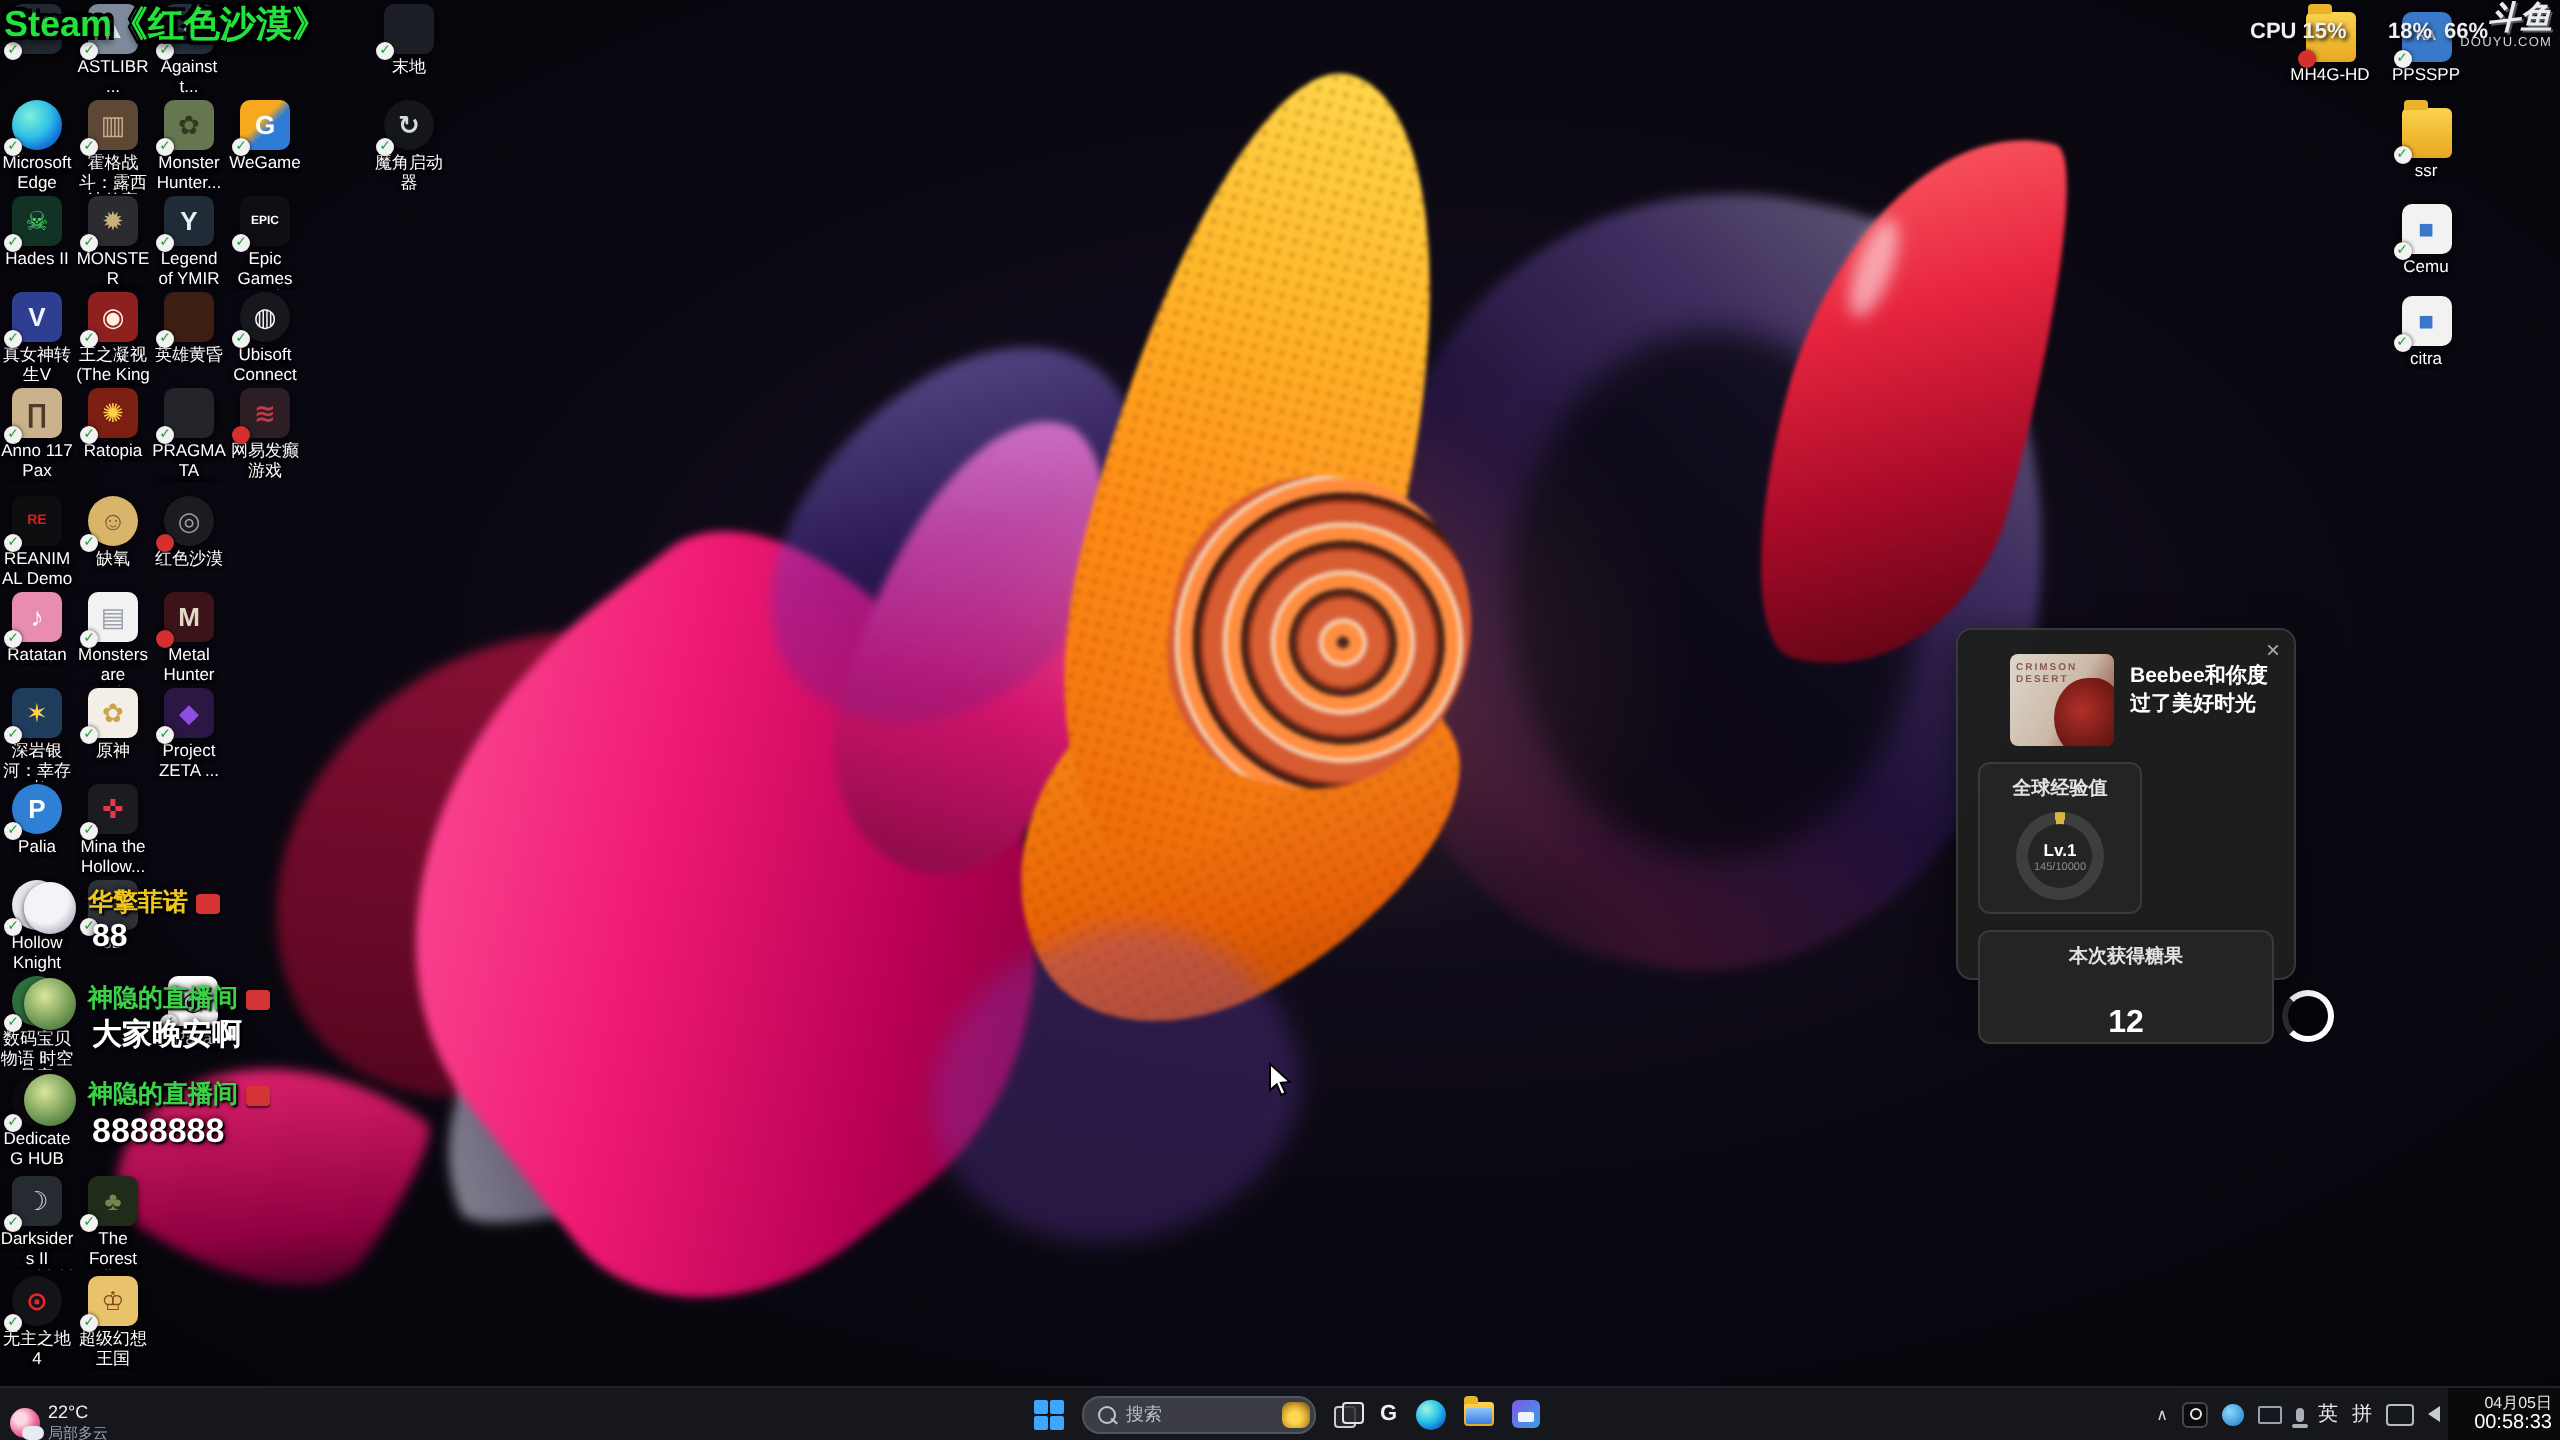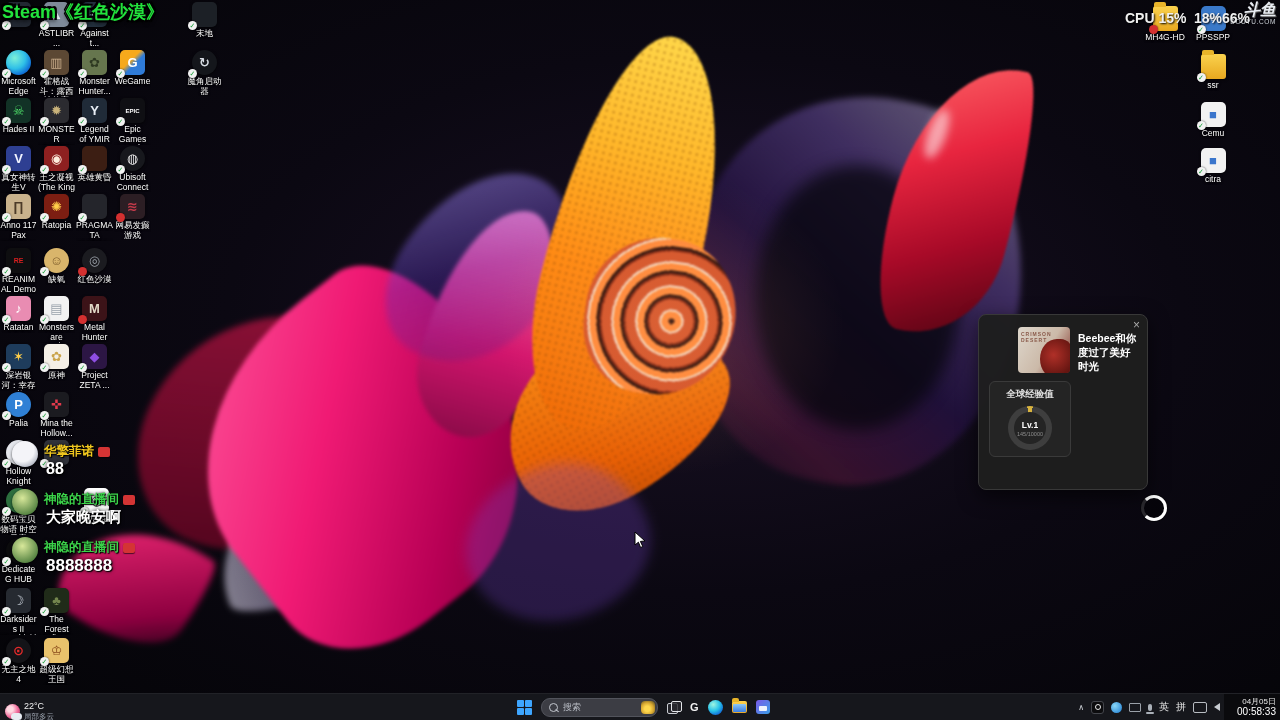--- a/index.html
+++ b/index.html
@@ -70,21 +70,21 @@
   .dicon .ibadge{position:absolute;left:-4px;bottom:-3px;width:9px;height:9px;border-radius:50%;
     background:#f2f2f2;color:#18a038;font-size:7px;line-height:9px;text-align:center;font-weight:bold;
     box-shadow:0 0 2px rgba(0,0,0,.7);}
   .dicon .ibadge.red{background:#d43030;color:#d43030;}
   .dicon .lbl{margin-top:2px;font-size:8.5px;line-height:9.5px;color:#fff;
     text-shadow:0 1px 2px #000,0 0 3px #000;max-height:20px;overflow:hidden;word-break:break-word;}
 
   
   .stream-title{position:absolute;left:2px;top:0px;z-index:70;font-size:18px;font-weight:bold;color:#22e23c;
     text-shadow:2px 2px 0 #000,-2px 2px 0 #000,2px -2px 0 #000,-2px -2px 0 #000,0 3px 4px #000;white-space:nowrap;}
-  .stat{position:absolute;top:10px;z-index:70;font-size:14px;font-weight:bold;color:#f0f0f0;
+  .stat{position:absolute;top:10px;z-index:70;font-size:11px;font-weight:bold;color:#f0f0f0;
     text-shadow:1px 1px 2px #000;}
   .watermark{position:absolute;top:2px;right:4px;z-index:70;text-align:right;line-height:1;}
   .watermark .brand{font-size:16px;font-weight:bold;font-style:italic;color:#e8ecf2;
     text-shadow:1px 1px 0 #555,0 0 4px rgba(0,0,0,.6);}
   .watermark .domain{font-size:6.5px;color:#cdd2d8;letter-spacing:.6px;margin-top:1px;}
 
   .chat{position:absolute;inset:0;z-index:50;pointer-events:none;}
   .chatmsg{position:absolute;width:220px;}
   .chatmsg .avatar{position:absolute;left:0;top:0;width:26px;height:26px;border-radius:50%;
     box-shadow:0 1px 3px rgba(0,0,0,.7);}
@@ -97,21 +97,21 @@
 
   .spinner-wrap{position:absolute;left:1140px;top:494px;width:28px;height:28px;z-index:60;
     border-radius:50%;background:rgba(0,0,0,.35);display:flex;align-items:center;justify-content:center;}
   .spinner{width:20px;height:20px;border-radius:50%;border:3px solid #fff;border-left-color:rgba(255,255,255,.15);}
 
   
   .popup{position:absolute;left:978px;top:314px;width:168px;height:174px;z-index:60;
     background:rgba(30,30,30,.97);border:1px solid #383838;border-radius:8px;
     box-shadow:0 6px 20px rgba(0,0,0,.6);color:#fff;}
   .popup .close{position:absolute;right:7px;top:4px;font-size:12px;color:#aaa;cursor:pointer;line-height:1;}
-  .popup .head{display:flex;padding:12px 10px 0 26px;gap:8px;margin-left:13px;}
+  .popup .head{display:flex;padding:12px 10px 0 26px;gap:8px;}
   .popup .cover{width:52px;height:46px;border-radius:4px;flex:none;position:relative;overflow:hidden;
     background:linear-gradient(120deg,#ded7cc 0%,#cbb9a8 55%,#7e2a22 100%);}
   .popup .cover .ctext{position:absolute;left:3px;top:4px;font-size:5px;letter-spacing:1px;color:#8a5a4a;font-weight:bold;}
   .popup .cover .fig{position:absolute;right:-4px;bottom:-6px;width:34px;height:40px;border-radius:50% 40% 40% 50%;
     background:radial-gradient(circle at 40% 40%,#b03028,#5c120e 75%);}
   .popup .ptitle{font-size:10.5px;font-weight:bold;line-height:14px;margin-top:4px;}
   .popup .cards{display:flex;gap:8px;margin:8px 10px 0 10px;flex-direction:column;}
   .popup .card{background:#242424;border:1px solid #3a3a3a;border-radius:6px;height:74px;text-align:center;}
   .popup .card.l{width:80px;flex:none;}
   .popup .card.r{flex:1;}
@@ -567,20 +567,24 @@
       <div class="card l">
         <div class="clabel">全球经验值</div>
         <div class="ringwrap">
           <div class="ring" style="background: conic-gradient(from -7.2deg, rgb(217, 180, 63) 0deg, rgb(217, 180, 63) 14.4deg, rgb(62, 62, 62) 14.4deg, rgb(62, 62, 62) 360deg);"></div>
           <div class="ringtxt">
             <div class="lv">Lv.1</div>
             <div class="prog">145/10000</div>
           </div>
         </div>
       </div>
+      <div class="card r">
+        <div class="clabel">本次获得糖果</div>
+        <div class="bigval">12</div>
+      </div>
     </div>
   </div>
 
   <div class="taskbar">
     <div class="tb-weather">
       <span class="wicon"></span>
       <span class="wtexts">
         <span class="wtemp">22°C</span>
         <span class="wdesc">局部多云</span>
       </span>

